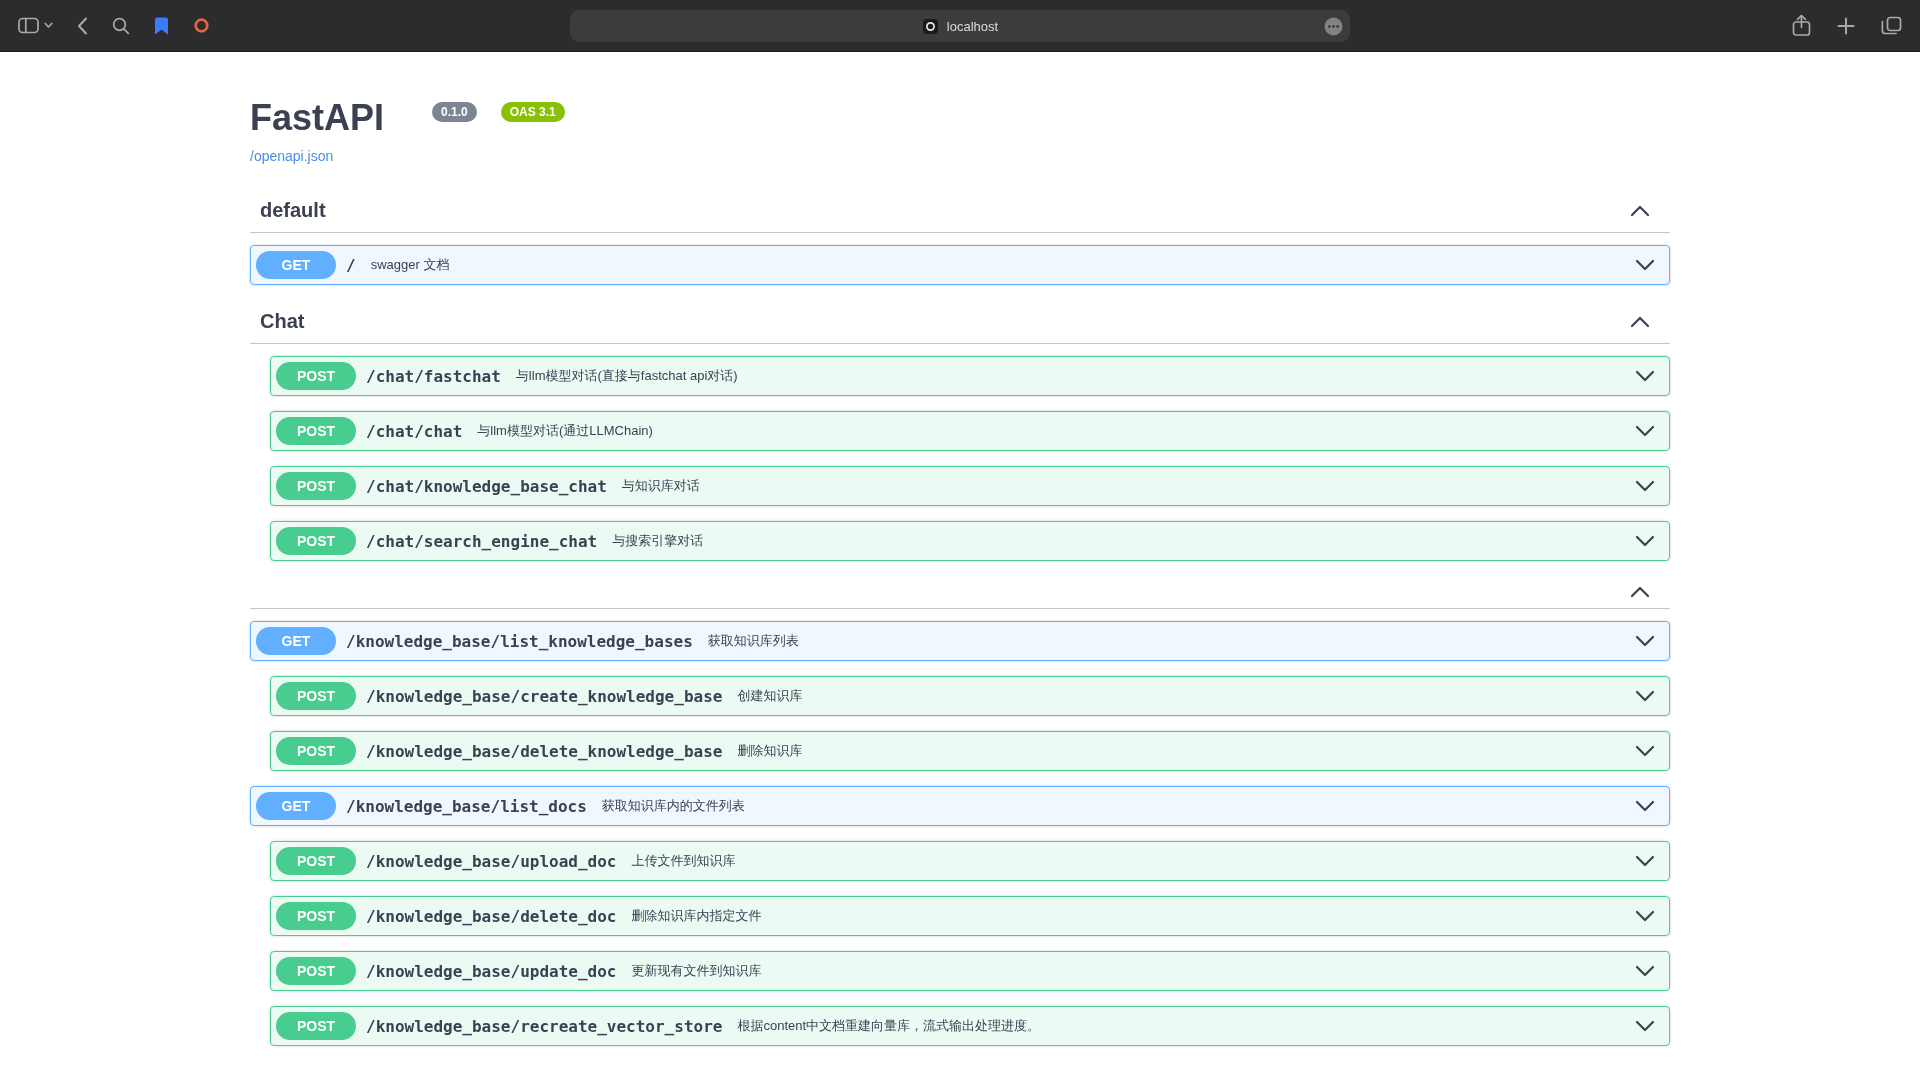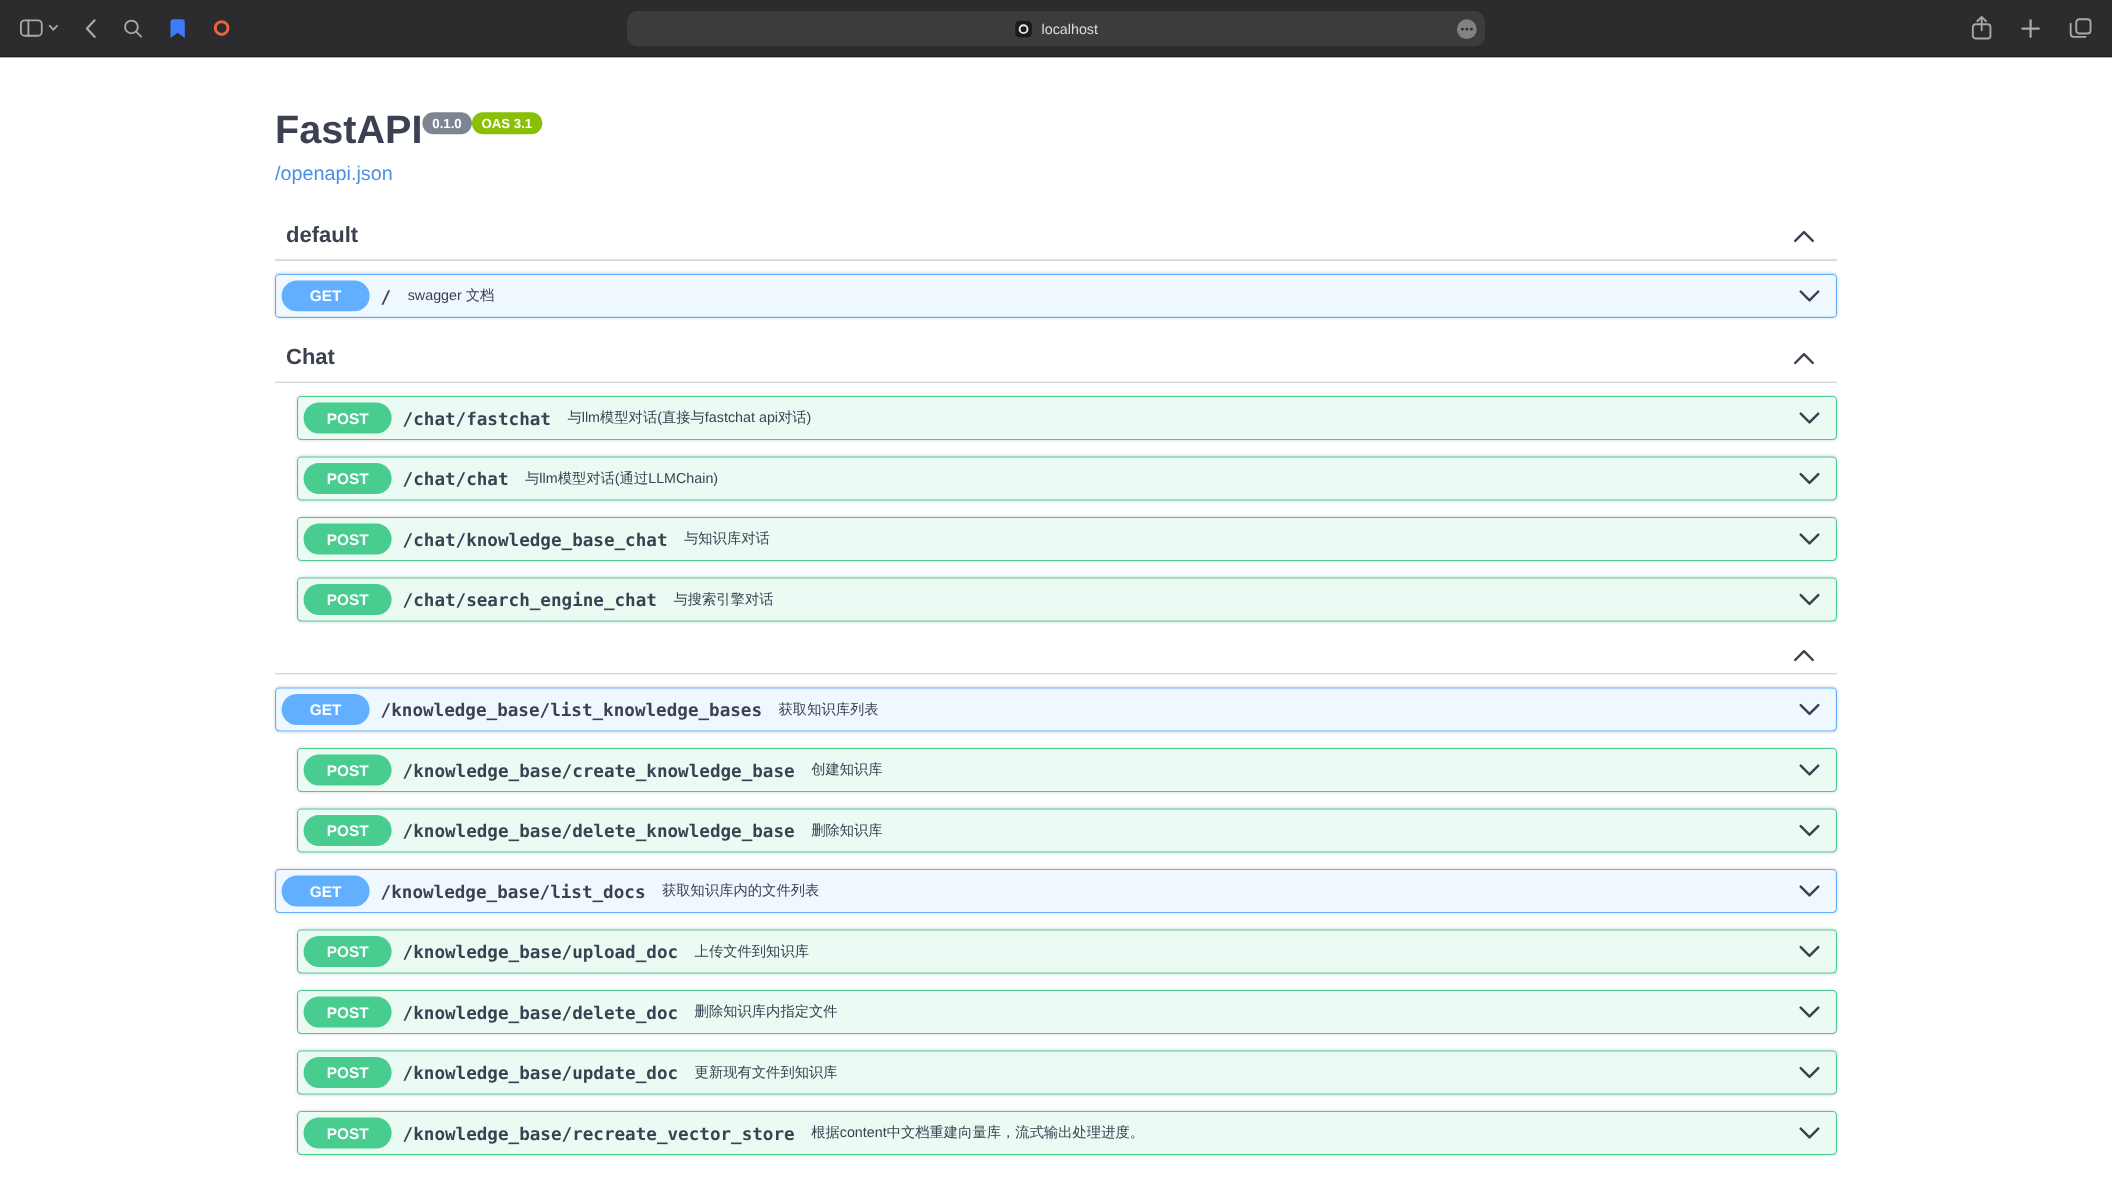--- a/index.html
+++ b/index.html
@@ -27,28 +27,28 @@
     color:#dddddd; font-size:13px; cursor:text;
   }
   .url-page-menu { position:absolute; right:7px; top:6.5px; }
 
   .chrome-right { position:absolute; right:18px; top:0; height:100%; display:flex; align-items:center; gap:26px; }
 
   
   .swagger-wrap { max-width:1460px; margin:0 auto; padding:0 20px; }
 
   .info { margin:45px 0 24px; }
-  .api-title { font-size:36px; font-weight:700; color:#3b4151; display:flex; align-items:center; gap:0; }
+  .api-title { font-size:36px; font-weight:700; color:#3b4151; display:flex; align-items:center; gap:24px; }
   .badge {
     font-size:12px; font-weight:700; color:#fff; border-radius:57px;
     padding:3px 9px; position:relative; top:-6px;
   }
-  .badge.ver { background:#7d8492; }
+  .badge.ver { background:#7d8492;margin-left:24px; }
   .badge.oas { background:#89bf04; }
-  .spec-link { display:inline-block; margin-top:9px; font-size:18px; color:#4990e2; text-decoration:none; cursor:pointer; }
+  .spec-link { display:inline-block; margin-top:9px; font-size:14px; color:#4990e2; text-decoration:none; cursor:pointer; }
 
   .opblock-tag {
     display:flex; align-items:center;
     padding:10px 20px 10px 10px; margin:8px 0 12px;
     border-bottom:1px solid rgba(59,65,81,.3);
     cursor:pointer;
   }
   .section-title { font-size:20px; font-weight:700; color:#3b4151; }
   .arrow-btn { margin-left:auto; background:none; border:none; cursor:pointer; display:flex; align-items:center; }
   .chev { stroke:#3b4151; fill:none; stroke-width:2.2; stroke-linecap:round; stroke-linejoin:round; }

